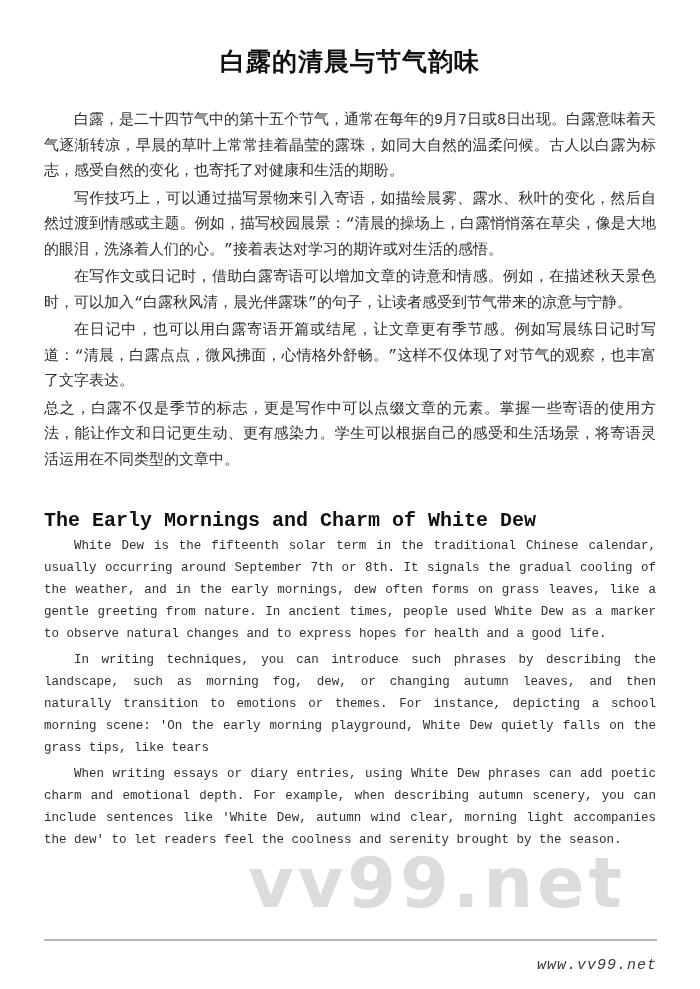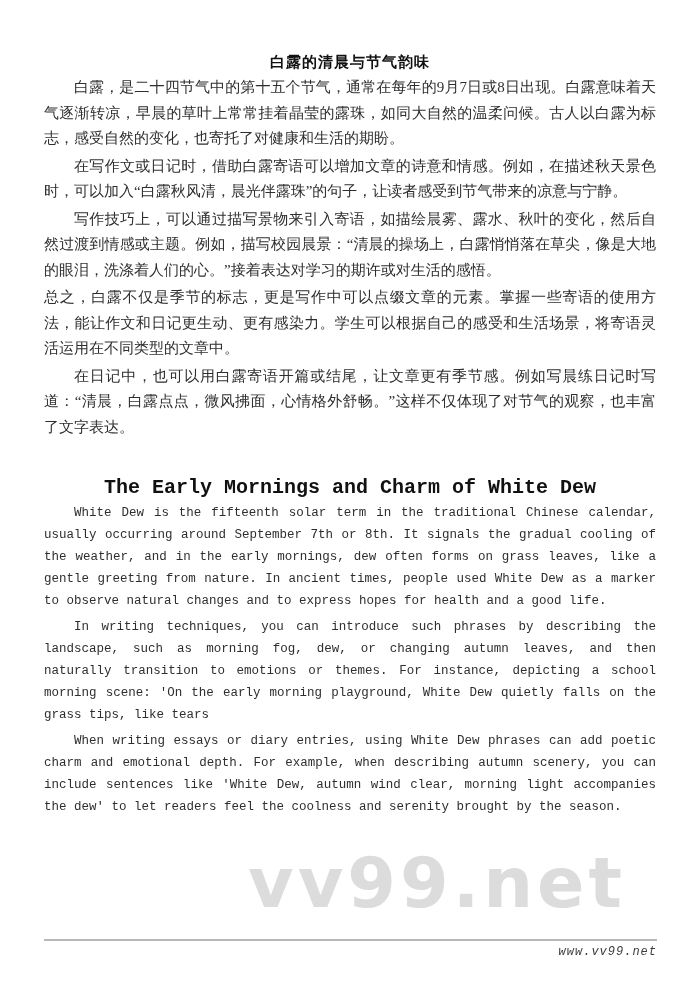--- a/index.html
+++ b/index.html
@@ -35,38 +35,39 @@
     z-index: 1;
     padding: 0 44px;
   }
 
   .zh-title {
     margin: 0;
     padding-top: 49px;
     text-align: center;
     font-family: "Liberation Serif", "DejaVu Serif", serif;
     font-weight: bold;
-    font-size: 15px;
+    font-size: 25px;
     line-height: 26px;
     letter-spacing: 1px;
     color: var(--title-color, #111111);
   }
 
   .zh-body {
-    font-family: Liberation Serif, serif;
+    margin-top: 33px;
+    font-family: Liberation Mono, monospace;
     font-size: 15px;
     line-height: 25.5px;
     text-align: justify;
   }
   .zh-para { margin: 0 0 2px 0; }
   .zh-para.indent { text-indent: 2em; }
 
   .en-title {
     margin: 36px 0 0 0;
-    text-align: center;
+    text-align: left;
     font-family: "Liberation Mono", "DejaVu Sans Mono", monospace;
     font-weight: bold;
     font-size: 20px;
     line-height: 24px;
     color: var(--title-color, #111111);
   }
 
   .en-body {
     margin-top: 2px;
     font-family: "Liberation Mono", "DejaVu Sans Mono", monospace;
@@ -81,46 +82,46 @@
     left: 44px;
     right: 43px;
     top: 939px;
     z-index: 1;
   }
   .footer-rule {
     height: 0;
     border-top: 2px solid var(--rule-color, #b8b8b8);
   }
   .footer-url {
-    margin-top: 4px;
+    margin-top: 16px;
     text-align: right;
     font-family: "Liberation Mono", "DejaVu Sans Mono", monospace;
     font-style: italic;
-    font-size: 12px;
+    font-size: 15px;
     letter-spacing: 1px;
     color: var(--footer-text-color, #3d3d3d);
   }
 </style>
 </head>
 <body>
 
 <div class="page" style="--text-color: #2e2e2e; --title-color: #111111; --watermark-color: #d7d7d7; --rule-color: #b8b8b8; --footer-text-color: #3d3d3d;">
 
   <div class="watermark">vv99.net</div>
 
   <main class="content">
 
     <h1 class="zh-title">白露的清晨与节气韵味</h1>
 
     <section class="zh-body">
         <p class="zh-para indent">白露，是二十四节气中的第十五个节气，通常在每年的9月7日或8日出现。白露意味着天气逐渐转凉，早晨的草叶上常常挂着晶莹的露珠，如同大自然的温柔问候。古人以白露为标志，感受自然的变化，也寄托了对健康和生活的期盼。</p>
+        <p class="zh-para indent">写作技巧上，可以通过描写景物来引入寄语，如描绘晨雾、露水、秋叶的变化，然后自然过渡到情感或主题。例如，描写校园晨景：“清晨的操场上，白露悄悄落在草尖，像是大地的眼泪，洗涤着人们的心。”接着表达对学习的期许或对生活的感悟。</p>
         <p class="zh-para indent">在写作文或日记时，借助白露寄语可以增加文章的诗意和情感。例如，在描述秋天景色时，可以加入“白露秋风清，晨光伴露珠”的句子，让读者感受到节气带来的凉意与宁静。</p>
-        <p class="zh-para indent">写作技巧上，可以通过描写景物来引入寄语，如描绘晨雾、露水、秋叶的变化，然后自然过渡到情感或主题。例如，描写校园晨景：“清晨的操场上，白露悄悄落在草尖，像是大地的眼泪，洗涤着人们的心。”接着表达对学习的期许或对生活的感悟。</p>
+        <p class="zh-para indent">在日记中，也可以用白露寄语开篇或结尾，让文章更有季节感。例如写晨练日记时写道：“清晨，白露点点，微风拂面，心情格外舒畅。”这样不仅体现了对节气的观察，也丰富了文字表达。</p>
         <p class="zh-para">总之，白露不仅是季节的标志，更是写作中可以点缀文章的元素。掌握一些寄语的使用方法，能让作文和日记更生动、更有感染力。学生可以根据自己的感受和生活场景，将寄语灵活运用在不同类型的文章中。</p>
-        <p class="zh-para indent">在日记中，也可以用白露寄语开篇或结尾，让文章更有季节感。例如写晨练日记时写道：“清晨，白露点点，微风拂面，心情格外舒畅。”这样不仅体现了对节气的观察，也丰富了文字表达。</p>
       </section>
 
     <h2 class="en-title">The Early Mornings and Charm of White Dew</h2>
 
     <section class="en-body">
         <p class="en-para">White Dew is the fifteenth solar term in the traditional Chinese calendar, usually occurring around September 7th or 8th. It signals the gradual cooling of the weather, and in the early mornings, dew often forms on grass leaves, like a gentle greeting from nature. In ancient times, people used White Dew as a marker to observe natural changes and to express hopes for health and a good life.</p>
         <p class="en-para">In writing techniques, you can introduce such phrases by describing the landscape, such as morning fog, dew, or changing autumn leaves, and then naturally transition to emotions or themes. For instance, depicting a school morning scene: 'On the early morning playground, White Dew quietly falls on the grass tips, like tears</p>
         <p class="en-para">When writing essays or diary entries, using White Dew phrases can add poetic charm and emotional depth. For example, when describing autumn scenery, you can include sentences like 'White Dew, autumn wind clear, morning light accompanies the dew' to let readers feel the coolness and serenity brought by the season.</p>
       </section>
 

